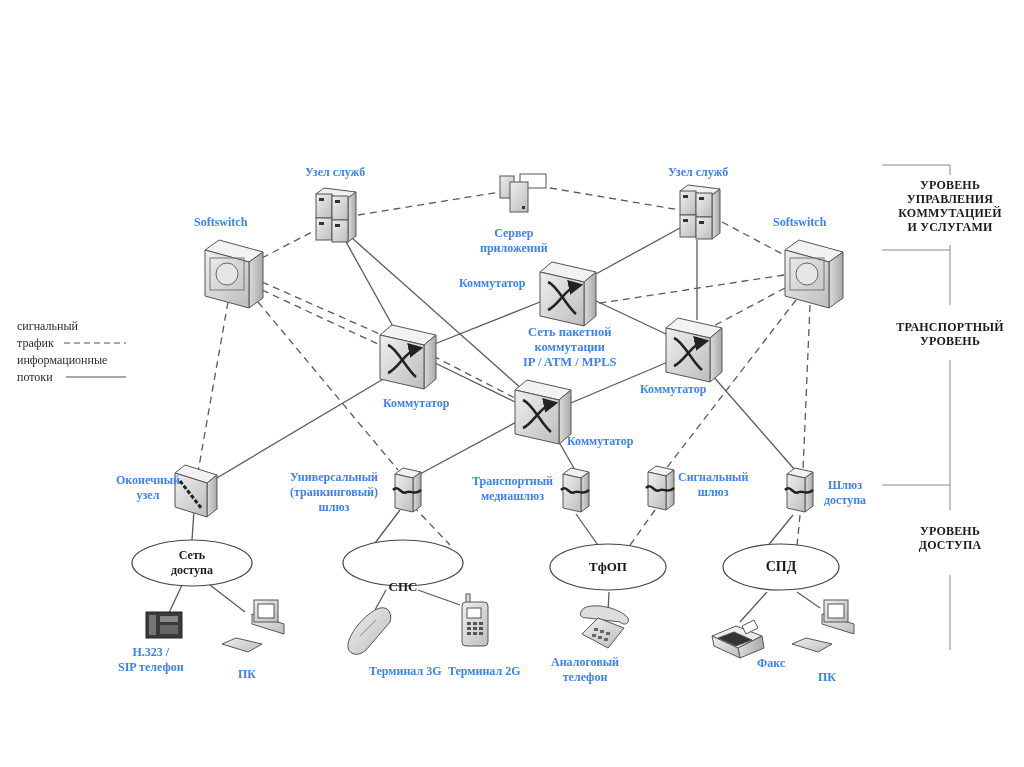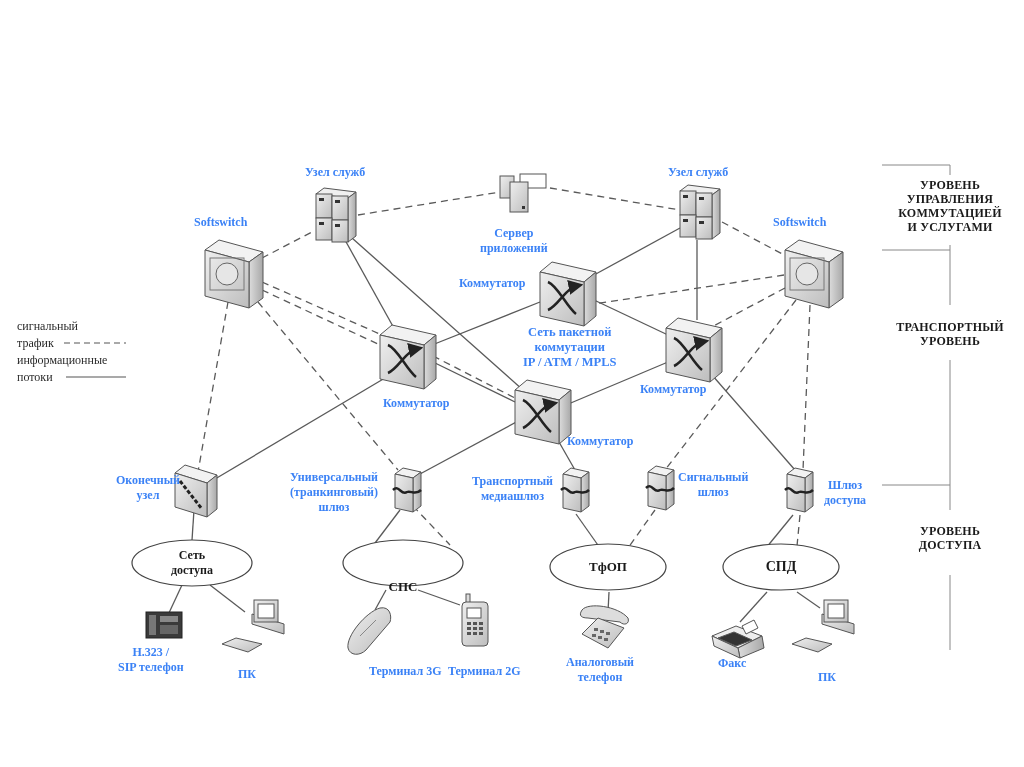--- a/index.html
+++ b/index.html
@@ -323,25 +323,25 @@
 <div class="ell-text" style="left:578px;top:560px;width:60px;font-size:13px;">ТфОП</div>
 <div class="ell-text" style="left:751px;top:560px;width:60px;font-size:14px;">СПД</div>
 
 <div class="lbl" style="left:118px;top:645px;line-height:15px;">
   <span>H.323 /</span><br>
   <span>SIP телефон</span>
 </div>
 <div class="lbl" style="left:238px;top:667px;">ПК</div>
 <div class="lbl" style="left:325px;top:664px;margin-left:44px;">Терминал 3G</div>
 <div class="lbl" style="left:448px;top:664px;">Терминал 2G</div>
-<div class="lbl" style="left:566px;top:655px;line-height:15px;">
+<div class="lbl" style="left:551px;top:655px;line-height:15px;">
   <span>Аналоговый</span><br>
   <span>телефон</span>
 </div>
-<div class="lbl" style="left:718px;top:656px;">Факс</div>
+<div class="lbl" style="left:757px;top:656px;">Факс</div>
 <div class="lbl" style="left:818px;top:670px;">ПК</div>
 
 <div class="legend-row" style="top:319px;">сигнальный</div>
 <div class="legend-row" style="top:336px;">трафик</div>
 <div class="legend-row" style="top:353px;">информационные</div>
 <div class="legend-row" style="top:370px;">потоки</div>
 
 <div class="layer" style="left:888px;top:178px;width:124px;">
   <span>УРОВЕНЬ</span><br>
   <span>УПРАВЛЕНИЯ</span><br>

